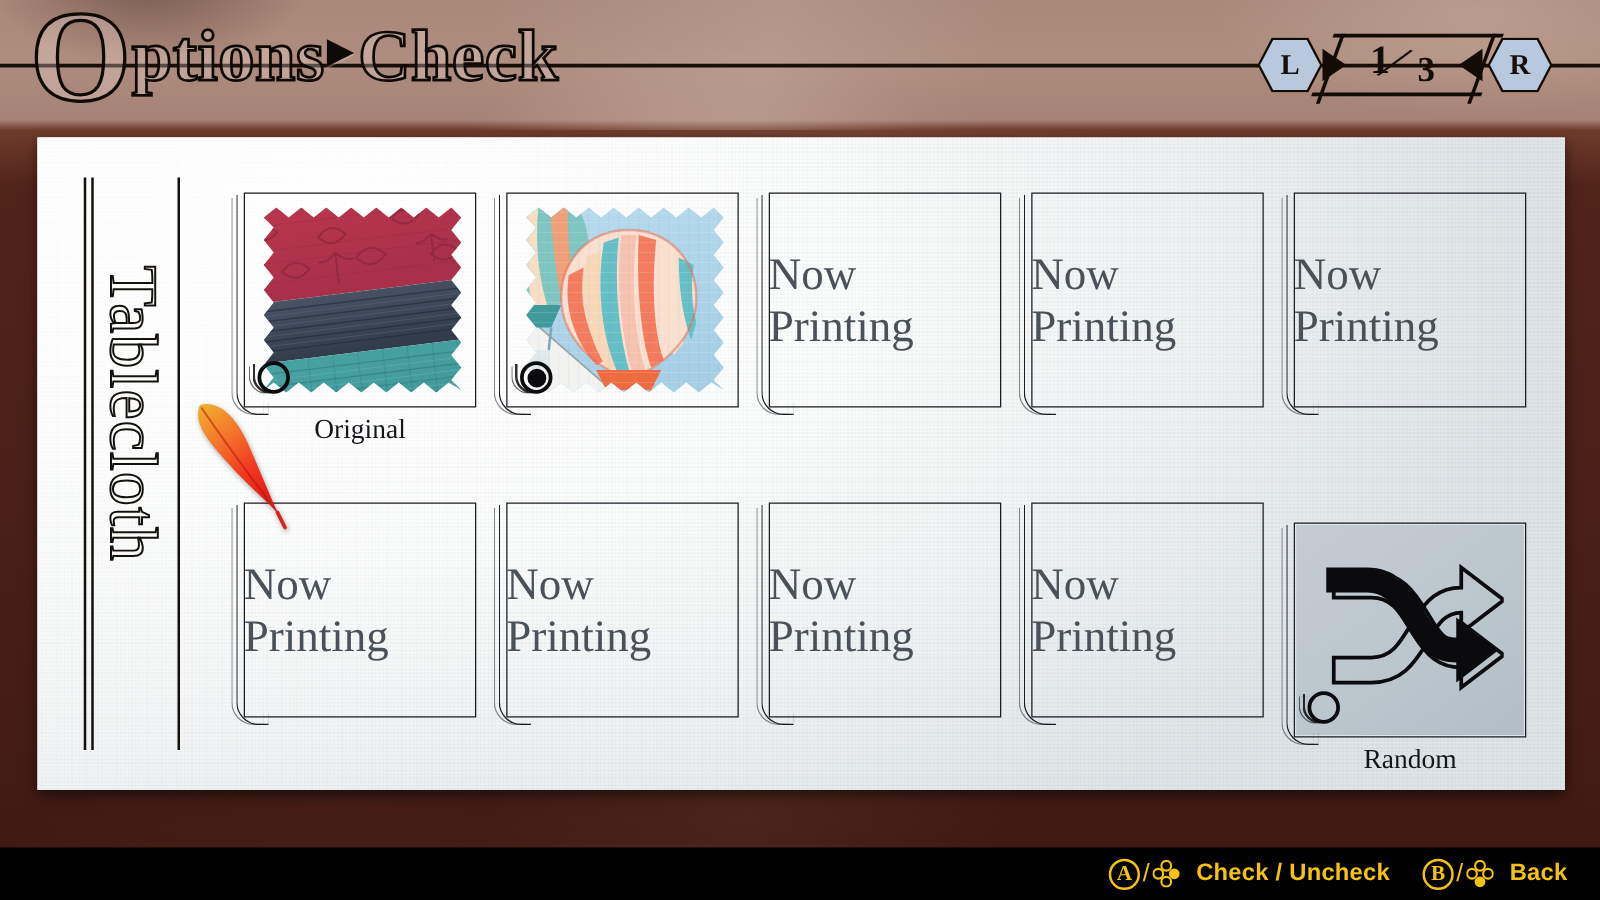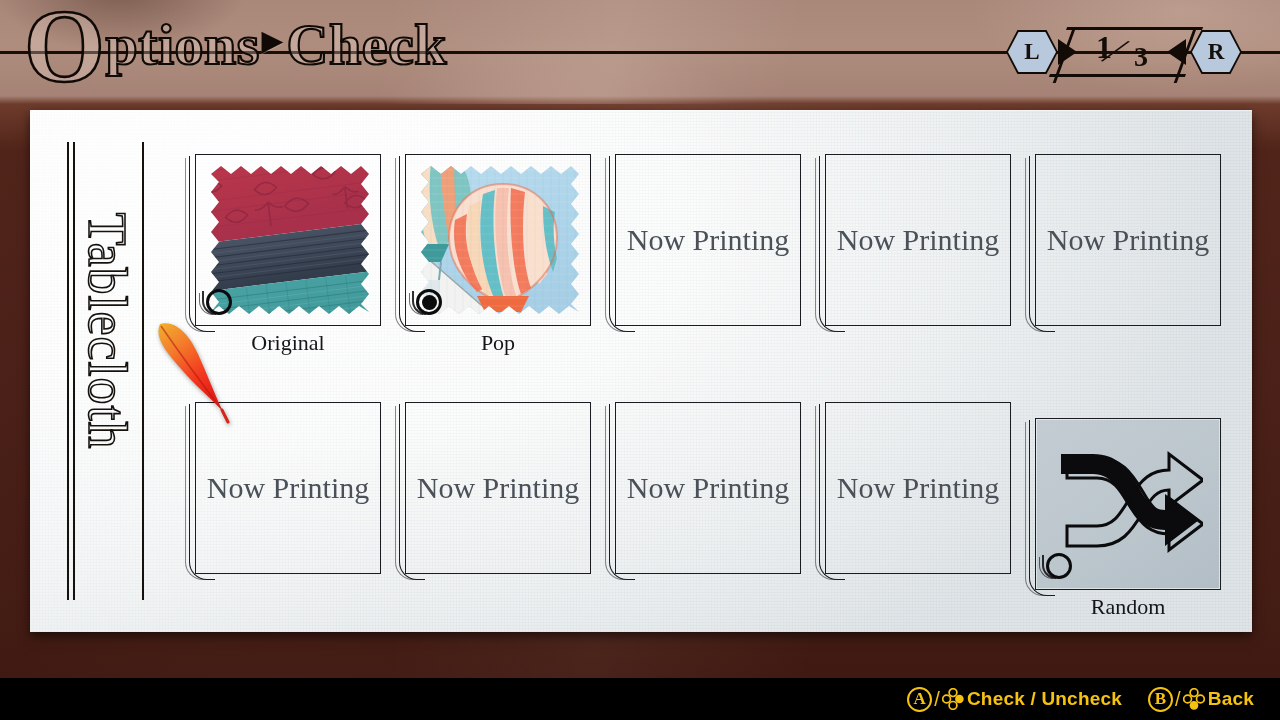--- a/index.html
+++ b/index.html
@@ -224,21 +224,21 @@
     width: 26px; height: 174px;
     border-left: 1.4px solid #2a2a33;
     border-bottom: 1.4px solid #2a2a33;
     border-bottom-left-radius: 18px;
     opacity: 0.55;
   }
   .tile-label-empty {
     position: absolute; inset: 0;
     display: flex; align-items: center; justify-content: center;
     font-family: "Liberation Serif", serif;
-    font-size: 30px;
+    font-size: 36px;
     color: #4b5158;
   }
 
   .tile-caption {
     position: absolute; left: -10px; top: 176px;
     width: 206px;
     text-align: center;
     font-family: "Liberation Serif", serif;
     font-size: 22px;
     color: #14161a;
@@ -327,21 +327,21 @@
     width: 25px; height: 25px;
     border: 2px solid #f5c211;
     border-radius: 50%;
     font-family: "Liberation Serif", serif;
     font-size: 17px; font-weight: 700;
     color: #f5c211;
     margin-right: 1px;
   }
   .slash-sep { margin: 0 2px 0 1px; font-weight: 400; font-size: 20px; }
   .cluster { width: 22px; height: 22px; margin-right: 3px; }
-  .hint-text { margin-left: 0; }
+  .hint-text { margin-left: 10px; }
 </style>
 </head>
 <body>
 
 <div id="app">
 
   <div class="wood"></div>
   <div class="wood-sheen"></div>
   <div class="wood-dark-sheen"></div>
 
@@ -521,21 +521,20 @@
         </div>
         <div class="tile-arc2"></div>
         <div class="tile-arc"></div>
         <div class="tile-frame"></div>
         <div class="checkmark">
           <div class="tail2"></div>
           <div class="tail"></div>
           <div class="ring"></div>
           <div class="dot"></div>
         </div>
-        <div class="tile-caption">Pop</div>
       </div>
 
       <div class="tile" style="left:450px; top:14px;">
         <div class="tile-arc2"></div>
         <div class="tile-arc"></div>
         <div class="tile-frame"></div>
         <div class="tile-label-empty">Now Printing</div>
       </div>
 
       <div class="tile" style="left:660px; top:14px;">

